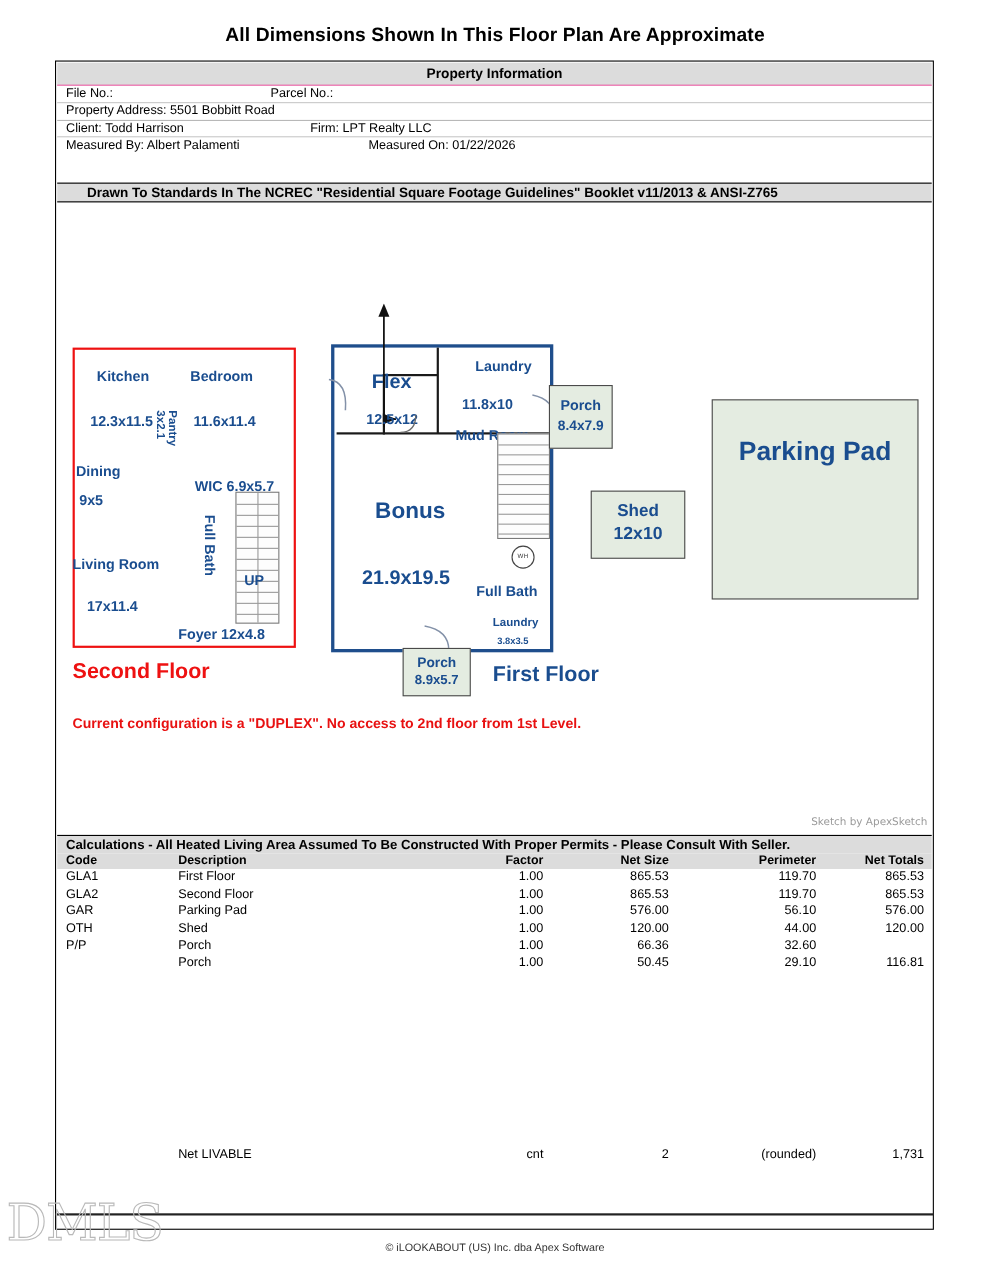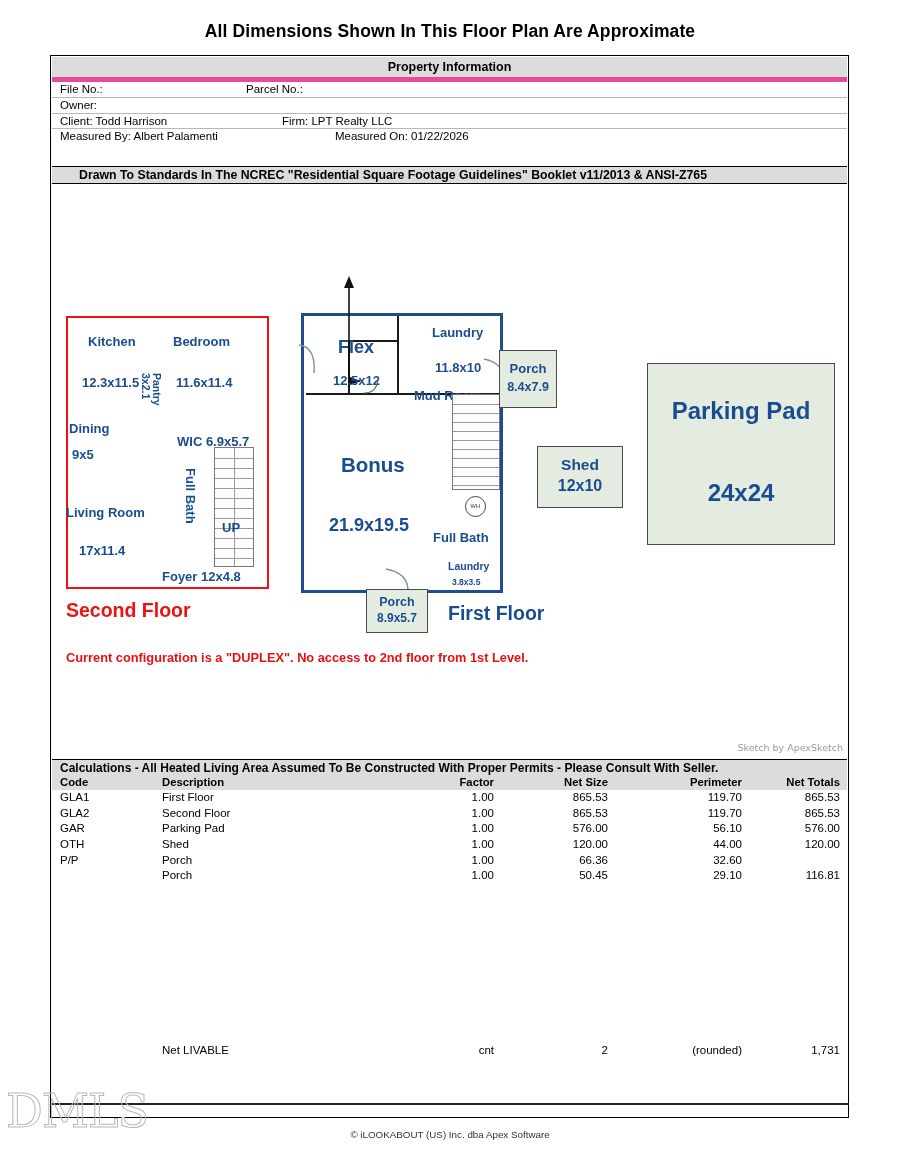--- a/index.html
+++ b/index.html
@@ -35,21 +35,21 @@
 
   
   .prop-info {
     position: absolute;
     left: 52px; top: 57px;
     width: 795px;
     box-sizing: border-box;
   }
   .prop-header {
     background: #dcdcdc;
-    border-bottom: 5px solid #ec4899;
+    border-bottom: 1px solid #ec4899;
     text-align: center;
     font-size: 12.5px;
     font-weight: bold;
     padding: 3px 0 3px 0;
     line-height: 14px;
   }
   .prop-row {
     position: relative;
     height: 14.8px;
     border-bottom: 1px solid #b8b8b8;
@@ -272,25 +272,25 @@
 <div class="doc-frame"></div>
 
 <div class="prop-info">
   <div class="prop-header">Property Information</div>
 
   <div class="prop-row">
     <span class="cell" style="left:8px;">File No.:</span>
     <span class="cell" style="left:165px;padding-left:29px;">Parcel No.:</span>
   </div>
 
-
-
   <div class="prop-row">
-    <span class="cell" style="left:8px;">Owner:</span>
-  </div>
+    <span class="cell" style="left:8px;">Property Address: 5501 Bobbitt Road</span>
+  </div>
+
+
 
   <div class="prop-row">
     <span class="cell" style="left:8px;">Client: Todd Harrison</span>
     <span class="cell" style="left:230px;">Firm: LPT Realty LLC</span>
   </div>
 
   <div class="prop-row" style="border-bottom:none;">
     <span class="cell" style="left:8px;">Measured By: Albert Palamenti</span>
     <span class="cell" style="left:283px;">Measured On: 01/22/2026</span>
   </div>
@@ -351,21 +351,21 @@
   <svg style="position:absolute; left:282px; top:91px; width:30px; height:122px;">
     <line x1="15" y1="6" x2="15" y2="112" stroke="#111" stroke-width="1.6"></line>
     <polygon points="15,0 10,12 20,12" fill="#111"></polygon>
     <polygon points="26,105 14,100 14,110" fill="#111"></polygon>
     <line x1="15" y1="105" x2="26" y2="105" stroke="#111" stroke-width="1.6"></line>
   </svg>
 
   <div class="rm s18" style="left:286px; top:152px;">Flex</div>
   <div class="rm s15" style="left:281px; top:188px;">12.5x12</div>
   <div class="rm s13" style="left:380px; top:140px;">Laundry</div>
-  <div class="rm s15" style="left:383px; top:175px;">11.8x10</div>
+  <div class="rm s15" style="left:368px; top:175px;">11.8x10</div>
   <div class="rm s13" style="left:362px; top:203px;">Mud Room</div>
 
   <div class="rm s20" style="left:289px; top:268px;">Bonus</div>
   <div class="rm s18" style="left:277px; top:330px;">21.9x19.5</div>
   <div class="rm s13" style="left:381px; top:345px;">Full Bath</div>
   <div class="rm s11" style="left:396px; top:375px;">Laundry</div>
   <div class="rm s9" style="left:400px; top:392px;">3.8x3.5</div>
 
   <div class="stairs" style="left:400px; top:209px; width:48px; height:96px;">
     <div class="tread" style="top:9px;"></div>
@@ -407,21 +407,20 @@
     <div style="font-size:12px; margin-top:2px;">8.9x5.7</div>
   </div>
 
   <div class="greenbox" style="left:485px; top:261px; width:86px; height:62px;">
     <div style="font-size:15.5px; margin-top:9px;">Shed</div>
     <div style="font-size:16px; margin-top:3px;">12x10</div>
   </div>
 
   <div class="greenbox" style="left:595px; top:178px; width:188px; height:182px;">
     <div style="font-size:24px; margin-top:33px;">Parking Pad</div>
-    <div style="font-size:24px; margin-top:54px;">24x24</div>
   </div>
 
   <div class="sketch-credit">Sketch by ApexSketch</div>
 </div>
 
 <div class="calc-header-band">Calculations - All Heated Living Area Assumed To Be Constructed With Proper Permits - Please Consult With Seller.</div>
 
 <div class="calc-colhead">
   <span class="c-code">Code</span>
   <span class="c-desc">Description</span>

